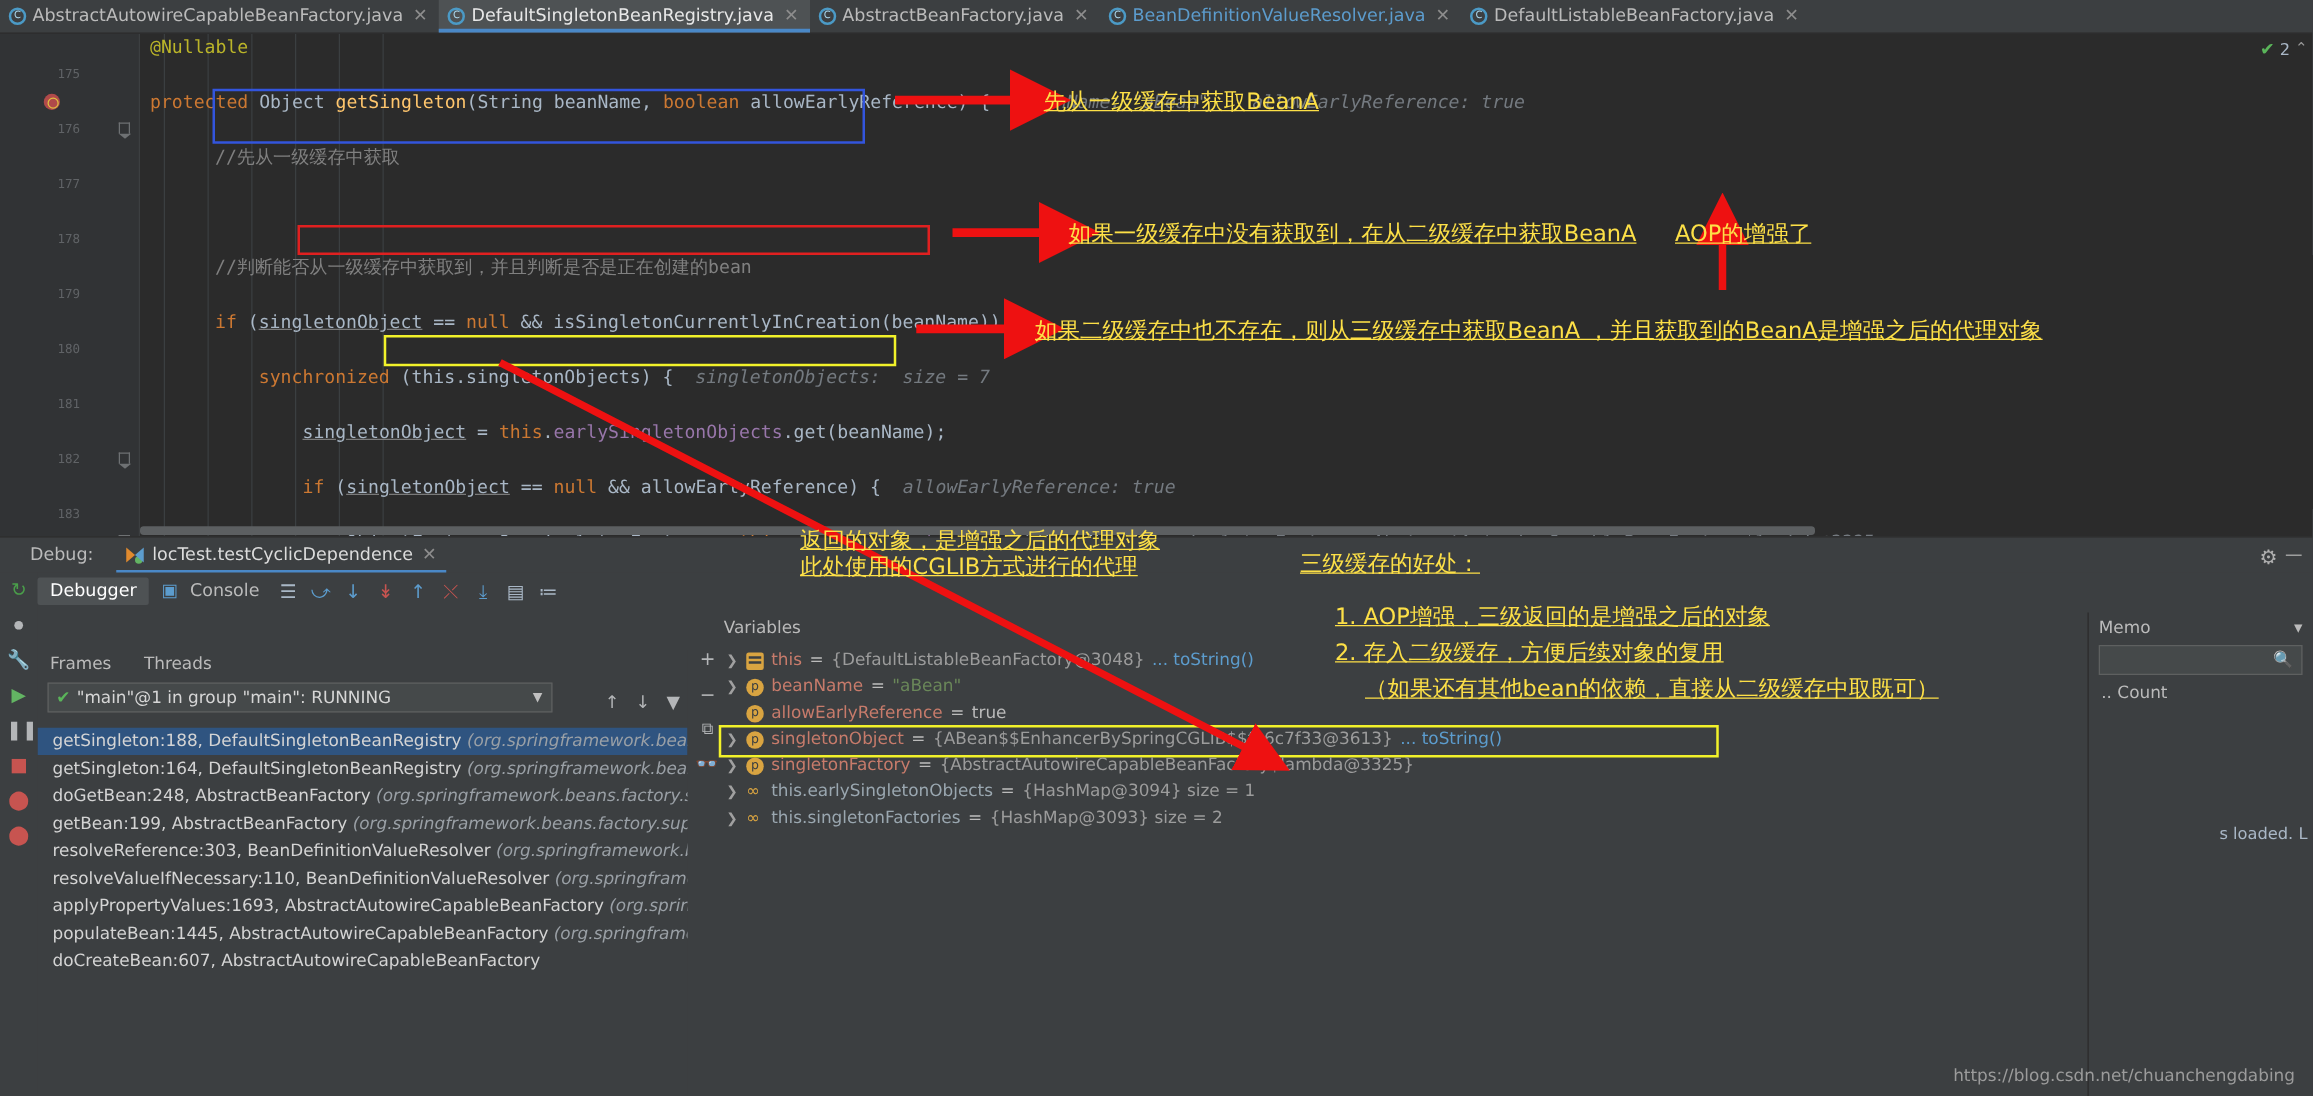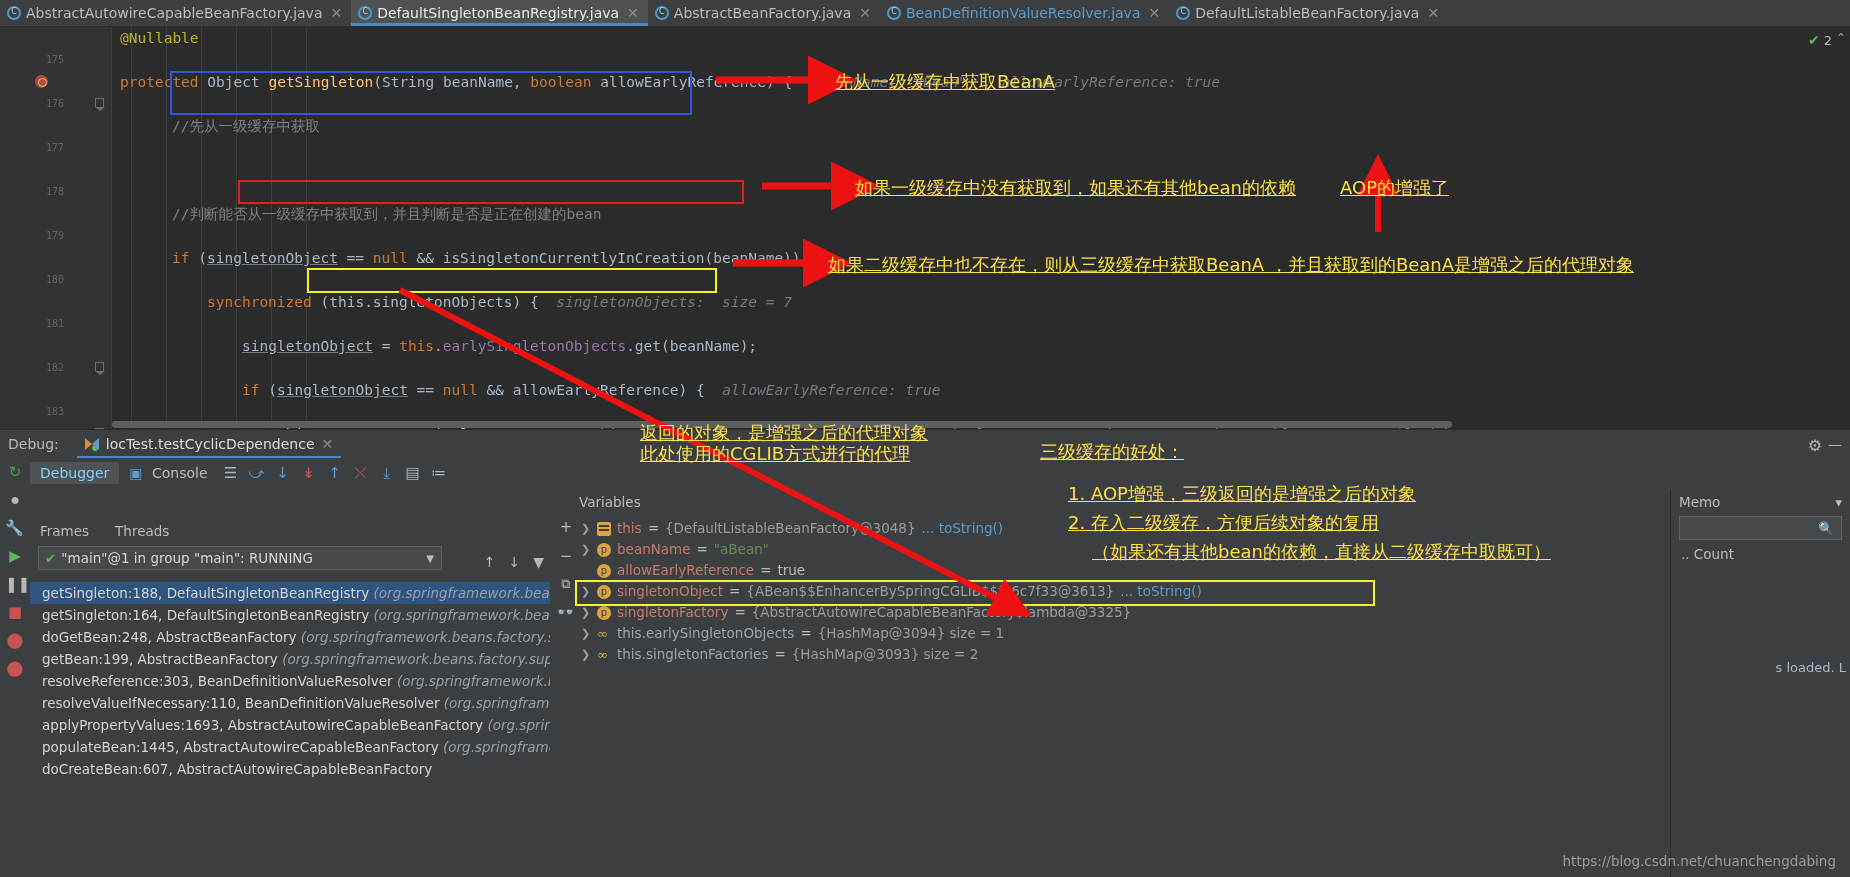--- a/index.html
+++ b/index.html
@@ -126,21 +126,21 @@
 
   .hscroll {
     position: absolute; left: 112px; bottom: 1px; height: 7px;
     width: 1340px; background: #5c5f61; border-radius: 3px;
   }
 
   
   .debugbar {
     position: absolute; left: 0; top: 429px; width: 1850px; height: 29px;
     background: #3c3f41; border-top: 1px solid #2b2b2b;
-    display: flex; align-items: center; color: #bbbbbb; font-size: 14px;
+    display: flex; align-items: center; color: #bbbbbb; font-size: 14px; padding-left: 16px;
   }
   .debugbar .lbl { margin-left: 8px; margin-right: 16px; }
   .debug-tab {
     position: relative; display: flex; align-items: center; gap: 7px;
     height: 29px; padding: 0 10px; color: #dcdcdc; font-size: 14px;
   }
   .debug-tab::after {
     content: ""; position: absolute; left: 2px; right: 2px; bottom: 0;
     height: 3px; background: #4a88c7;
   }
@@ -177,21 +177,21 @@
     align-items: center; padding-top: 4px; gap: 8px;
   }
   .rail-ico { width: 20px; height: 20px; font-size: 15px; text-align: center;
               line-height: 20px; color: #afb1b3; }
 
   .tabs-row {
     position: absolute; left: 30px; top: 2px; height: 26px;
     display: flex; align-items: center; gap: 0px; font-size: 14px;
   }
   .dtab { padding: 3px 10px; color: #bbbbbb; position: relative; }
-  .dtab.active { color: #7dd3fc; background: #4e5254; border-radius: 2px; }
+  .dtab.active { color: #ffffff; background: #4e5254; border-radius: 2px; }
   .dtab .ico { margin-right: 5px; }
   .tool-ico {
     width: 26px; height: 22px; color: #a9b7c6; font-size: 15px;
     text-align: center; line-height: 22px;
   }
   .frames-panel {
     position: absolute; left: 30px; top: 62px; width: 520px; bottom: 0;
     background: #3c3f41;
   }
   .frames-hd { display: flex; gap: 26px; font-size: 13.5px; color: #bbbbbb;
@@ -573,21 +573,21 @@
 
     <line x1="1378" y1="232" x2="1378" y2="190" stroke="#ee1111" stroke-width="6" marker-end="url(#ah)"></line>
 
     <line x1="733" y1="263" x2="810" y2="263" stroke="#ee1111" stroke-width="7" marker-end="url(#ah)"></line>
 
     <line x1="400" y1="290" x2="1000" y2="600" stroke="#ee1111" stroke-width="6" marker-end="url(#ah)"></line>
   </svg>
 
   <div class="ann-layer">
     <div class="ann-text big" style="left:835px; top:70px;">先从一级缓存中获取BeanA</div>
-    <div class="ann-text big" style="left:855px; top:176px;">如果一级缓存中没有获取到，如果还有其他bean的依赖</div>
+    <div class="ann-text big" style="left:855px; top:176px;">如果一级缓存中没有获取到，在从二级缓存中获取BeanA</div>
     <div class="ann-text big" style="left:1340px; top:176px;">AOP的增强了</div>
     <div class="ann-text big" style="left:828px; top:253px;">如果二级缓存中也不存在，则从三级缓存中获取BeanA ，并且获取到的BeanA是增强之后的代理对象</div>
     <div class="ann-text big" style="left:640px; top:421px;">返回的对象，是增强之后的代理对象</div>
     <div class="ann-text big" style="left:640px; top:442px;">此处使用的CGLIB方式进行的代理</div>
     <div class="ann-text big" style="left:1040px; top:440px;text-align:right;">三级缓存的好处：</div>
     <div class="ann-text big" style="left:1068px; top:482px;">1. AOP增强，三级返回的是增强之后的对象</div>
     <div class="ann-text big" style="left:1068px; top:511px;">2. 存入二级缓存，方便后续对象的复用</div>
     <div class="ann-text big" style="left:1092px; top:540px;">（如果还有其他bean的依赖，直接从二级缓存中取既可）</div>
   </div>
 

